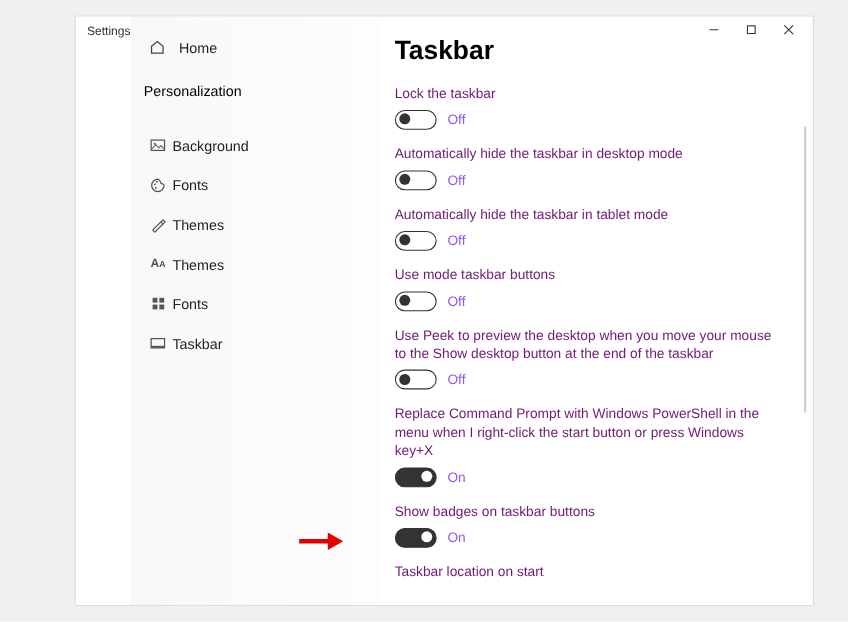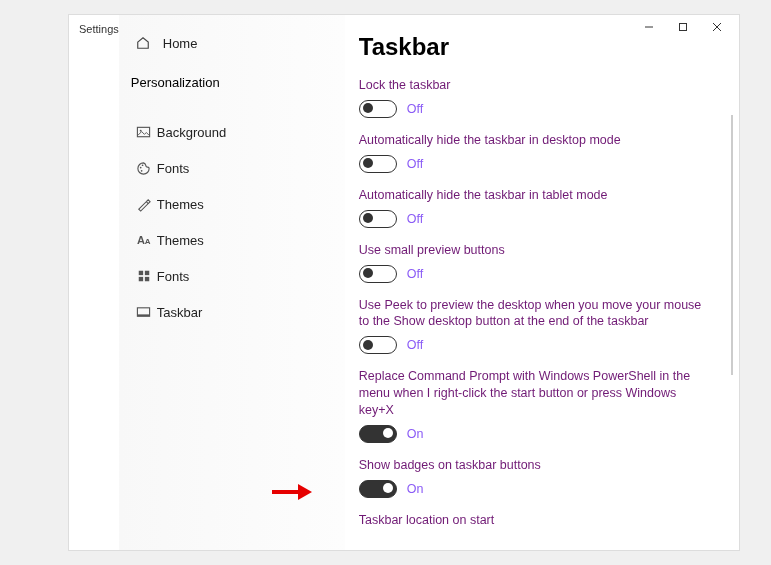--- a/index.html
+++ b/index.html
@@ -302,21 +302,21 @@
         <div class="label">Automatically hide the taskbar in tablet mode</div>
         <div class="toggle-row">
           <div class="toggle">
               <div class="knob"></div>
             </div>
           <span class="toggle-text">Off</span>
         </div>
       </div>
 
       <div class="setting">
-        <div class="label">Use small preview buttons</div>
+        <div class="label">Use mode taskbar buttons</div>
         <div class="toggle-row">
           <div class="toggle">
               <div class="knob"></div>
             </div>
           <span class="toggle-text">Off</span>
         </div>
       </div>
 
       <div class="setting">
         <div class="label">Use Peek to preview the desktop when you move your mouse to the Show desktop button at the end of the taskbar</div>

